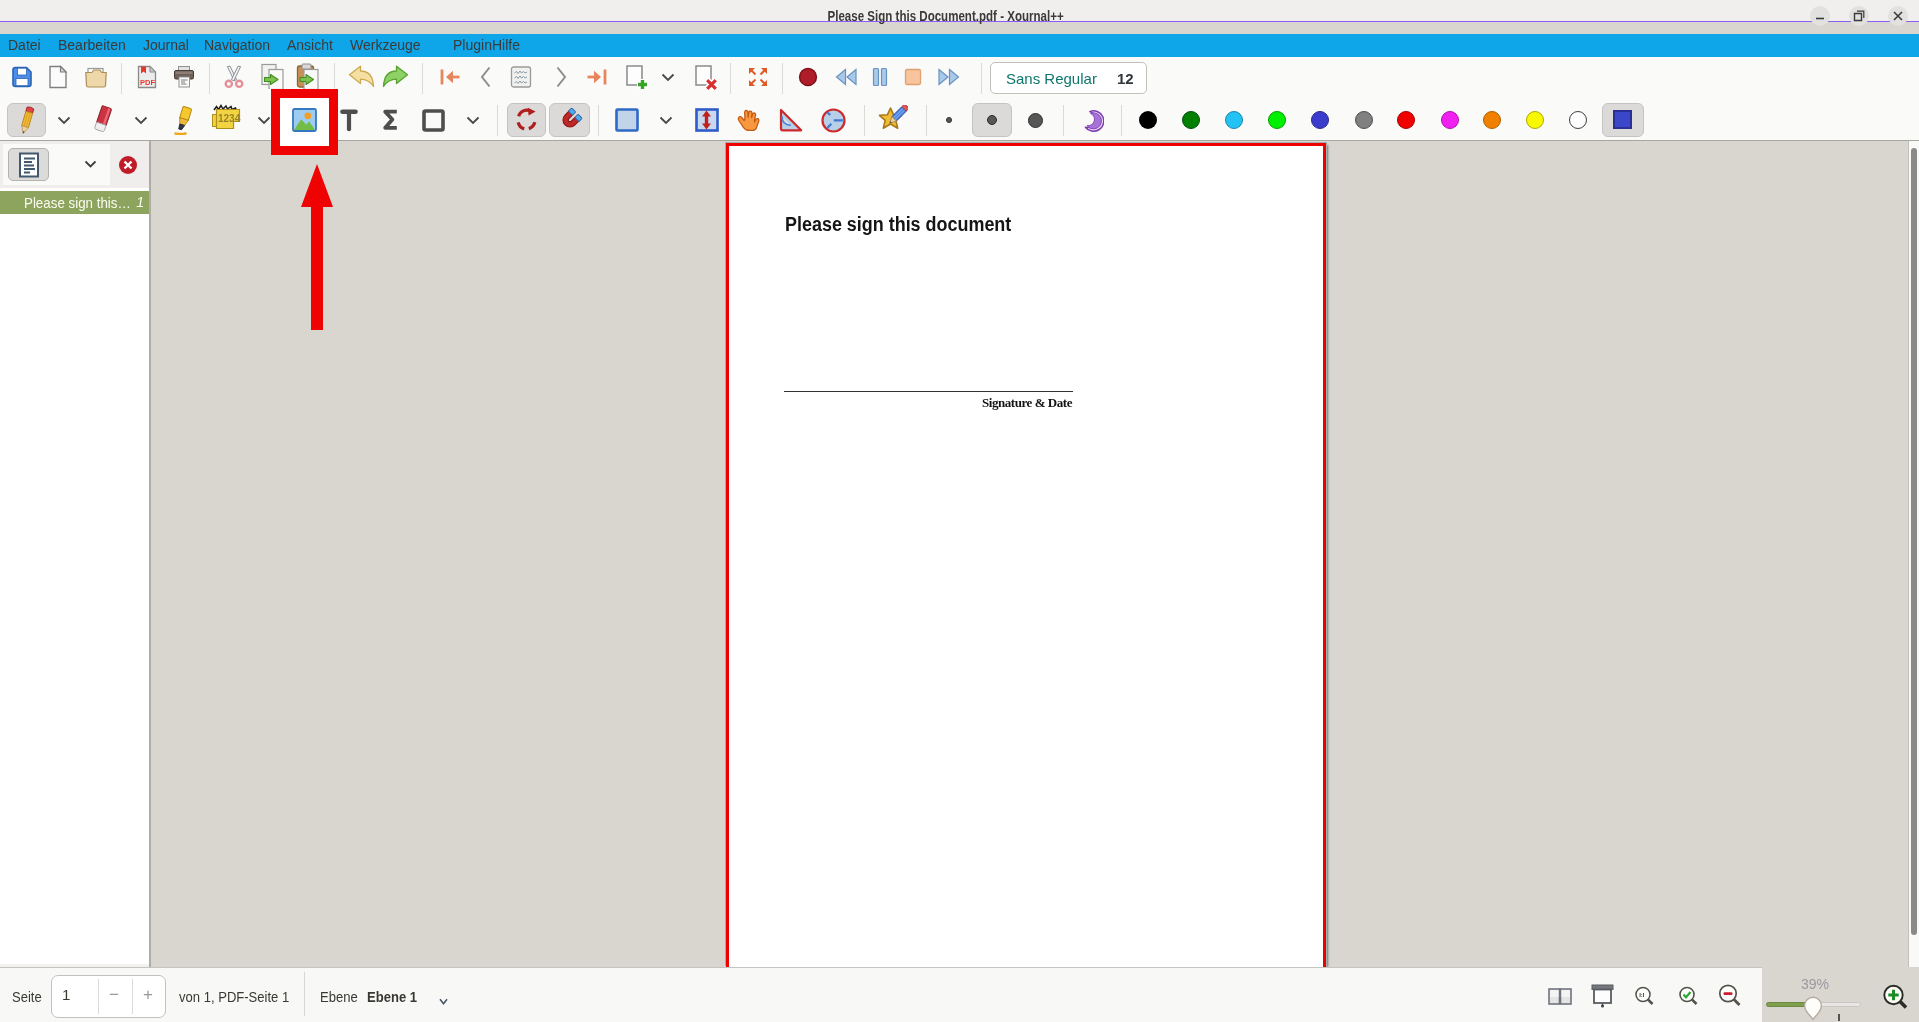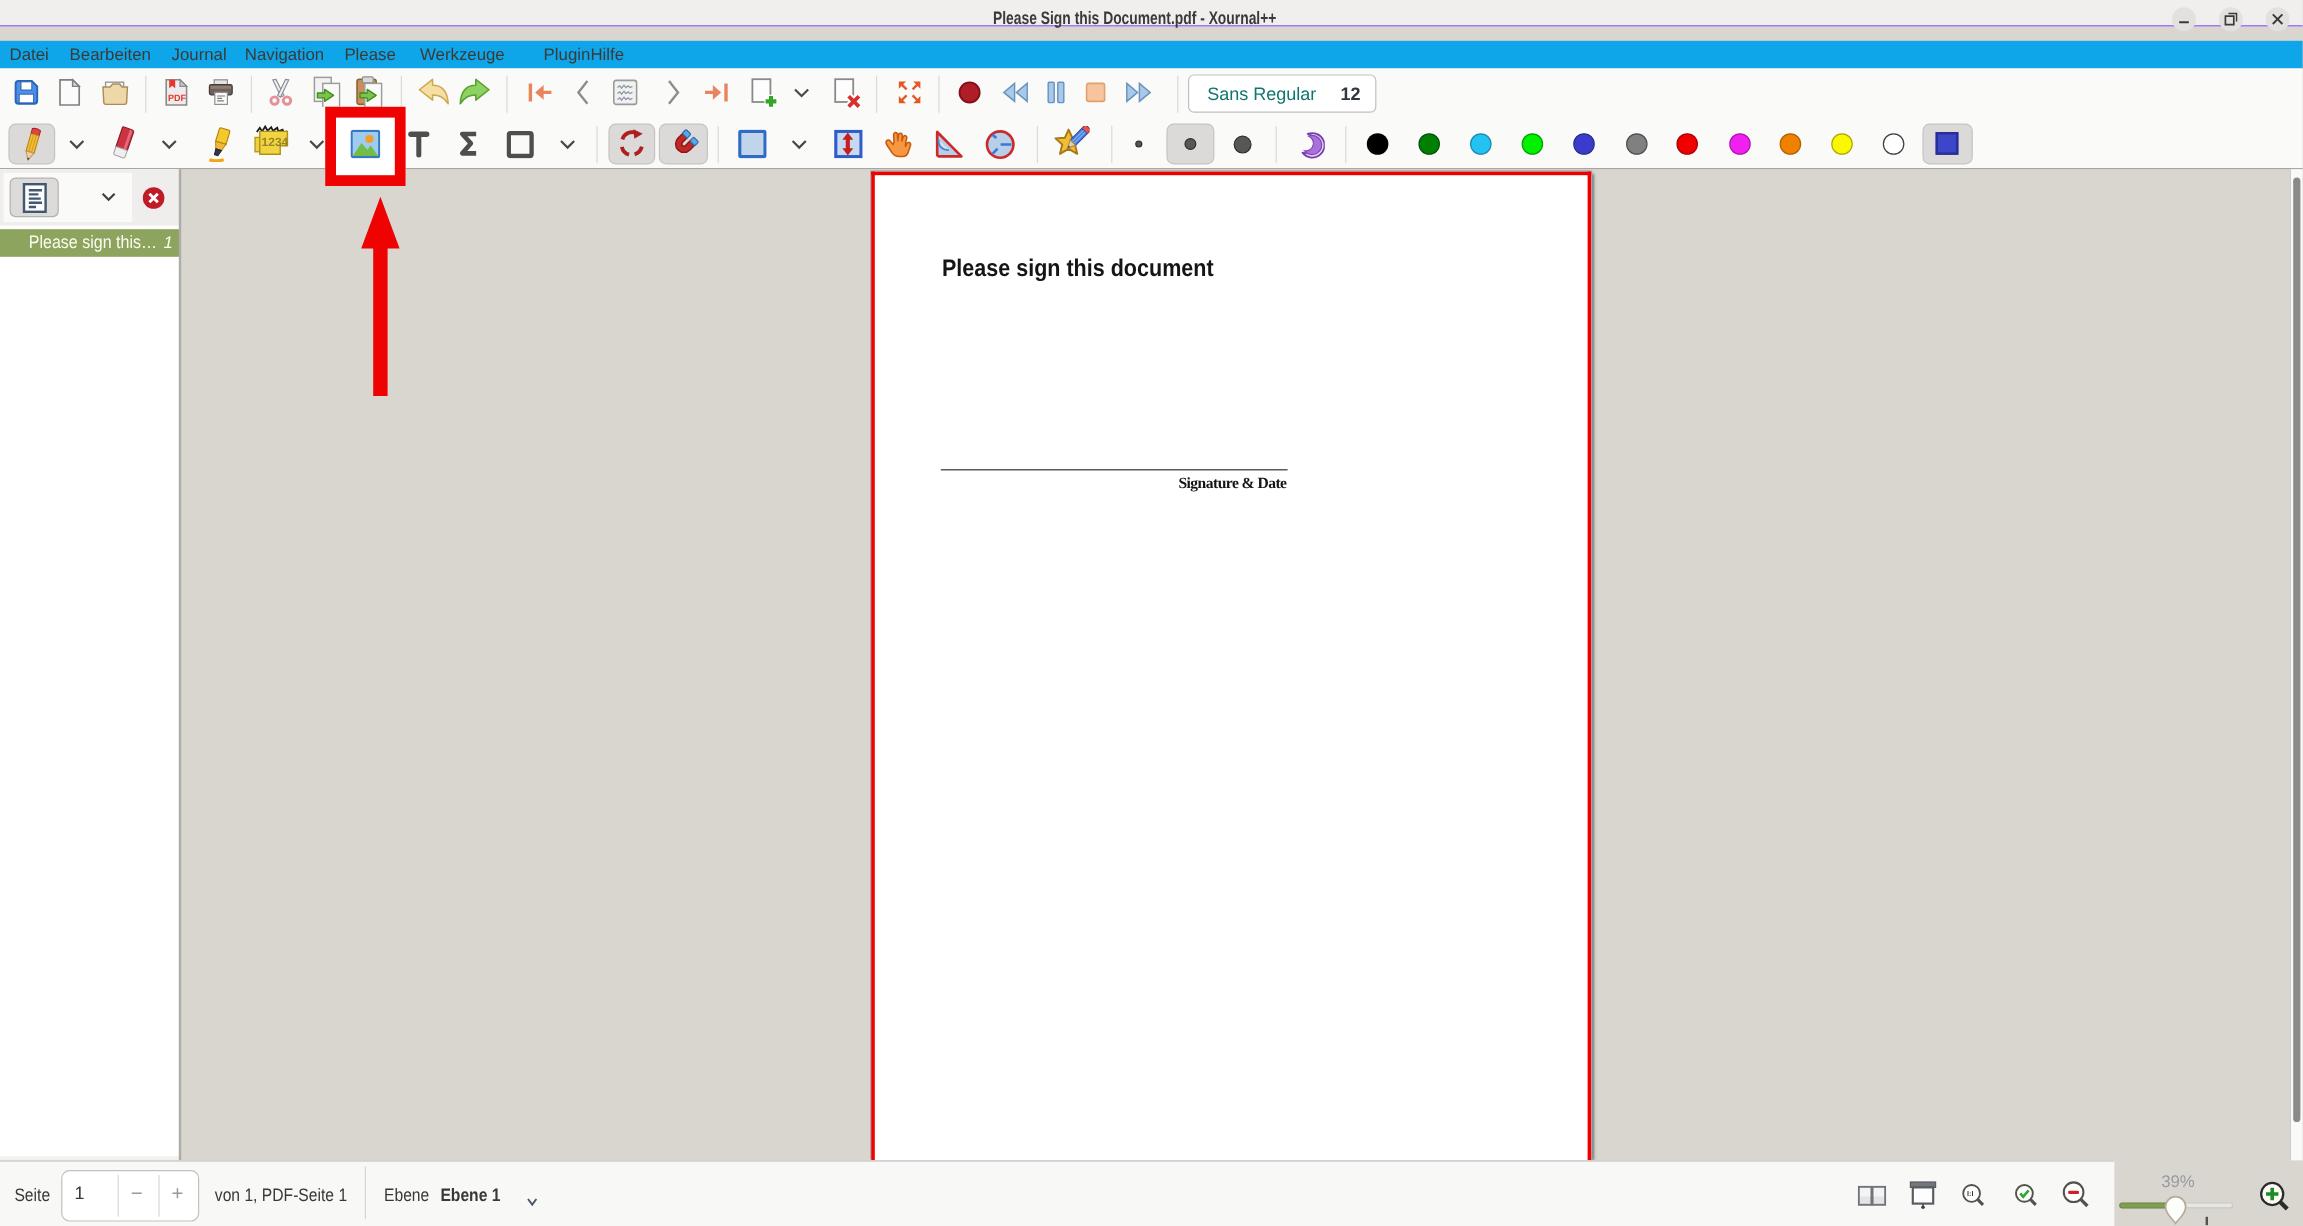--- a/index.html
+++ b/index.html
@@ -67,21 +67,21 @@
         <path d="M2 2l8 8M10 2l-8 8" stroke="#3a3a3a" stroke-width="1.6"></path>
       </svg>
     </div>
   </div>
 
   <div id="menubar" class="abs">
     <div class="menu abs" style="left:8px;">Datei</div>
     <div class="menu abs" style="left:58px;">Bearbeiten</div>
     <div class="menu abs" style="left:143px;">Journal</div>
     <div class="menu abs" style="left:204px;">Navigation</div>
-    <div class="menu abs" style="left:287px;">Please</div>
+    <div class="menu abs" style="left:287px;">Ansicht</div>
     <div class="menu abs" style="left:350px;">Werkzeuge</div>
     <div class="menu abs" style="left:443px;margin-left:10px;">Plugin</div>
     <div class="menu abs" style="left:492px;">Hilfe</div>
   </div>
 
   <div id="toolbars" class="abs">
 
     <div class="abs sep1" style="left:121px;"></div>
     <div class="abs sep1" style="left:209px;"></div>
     <div class="abs sep1" style="left:334px;"></div>

